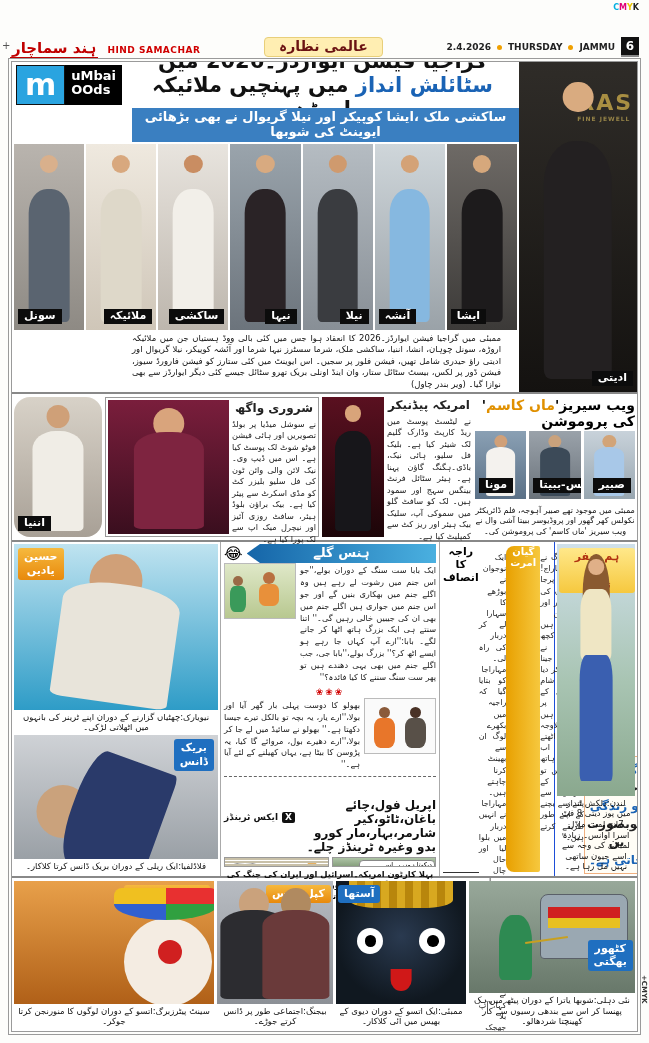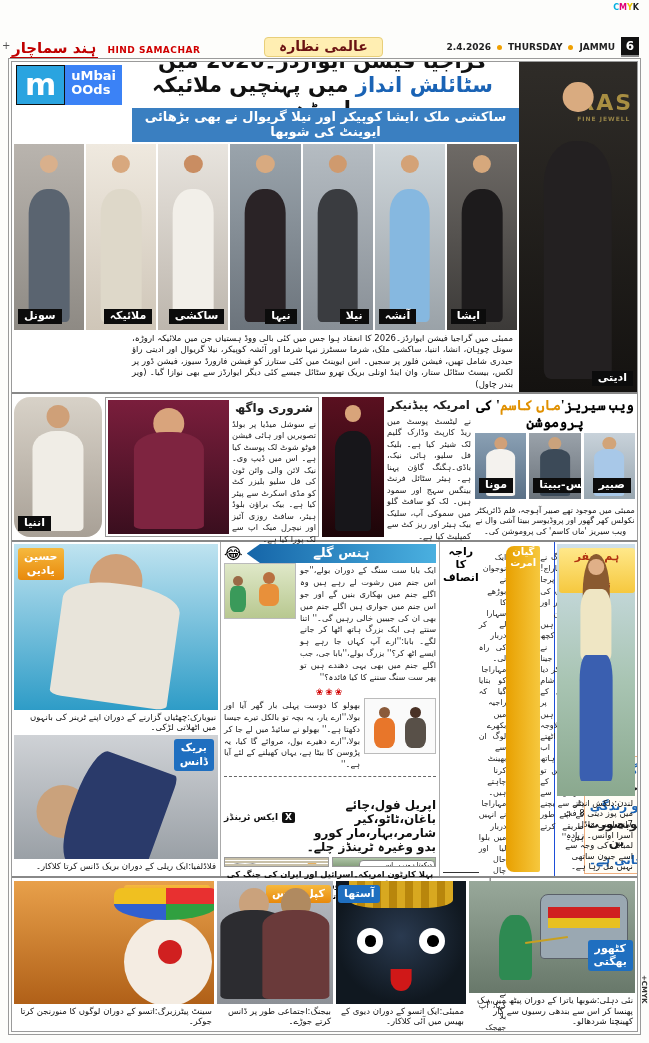--- a/index.html
+++ b/index.html
@@ -23,60 +23,60 @@
   
   .frame{position:absolute;top:58px;left:8px;right:8px;bottom:8px;border:1px solid #9a9a9a;padding:2px;}
   .frame-in{border:1px solid #9a9a9a;height:100%;box-sizing:border-box;display:flex;flex-direction:column;overflow:hidden;background:#fff;}
   section{box-sizing:border-box;}
   
   .lead{height:332px;display:flex;border-bottom:2px solid #888;}
   .lead-main{flex:1;display:flex;flex-direction:column;min-width:0;}
   .lead-head{display:flex;align-items:center;height:46px;}
   .logo{display:flex;margin:2px 4px;}
   .logo-m{background:#2aa4e0;color:#fff;font-weight:bold;font-size:30px;line-height:38px;padding:0 8px;border:1px solid #111;}
-  .logo-txt{background:#3b82f6;color:#fff;font-weight:bold;font-size:13px;line-height:1.1;padding:4px 6px;}
+  .logo-txt{background:#000000;color:#fff;font-weight:bold;font-size:13px;line-height:1.1;padding:4px 6px;}
   .headline{flex:1;margin:0;font-size:21px;font-weight:bold;color:#111;text-align:center;}
   .headline .hi{color:#1a63b5;}
   .subhead{background:#3a7fc1;color:#fff;font-size:13px;font-weight:bold;text-align:center;
            padding:1px 10px 3px;margin-left:120px;}
   .strip{flex:1;display:flex;gap:2px;padding:2px 2px 0;}
   .p{position:relative;background:linear-gradient(180deg,var(--b1,#ccc),var(--b2,#999));overflow:hidden;}
   .strip .p{flex:1;}
   .p .head{position:absolute;left:50%;top:6%;width:26%;aspect-ratio:1/1;transform:translateX(-50%);
            border-radius:50%;background:var(--skin,#d0a078);}
   .p .body{position:absolute;left:50%;top:24%;width:58%;height:72%;transform:translateX(-50%);
            border-radius:45% 45% 10% 10% / 18% 18% 4% 4%;background:var(--dress,#333);}
   .plabel{position:absolute;bottom:6px;background:#0c0c0c;color:#fff;font-size:11px;font-weight:bold;
           padding:0 6px 2px;white-space:nowrap;}
   .pl-l{left:4px}.pl-r{right:4px}
-  .lead-cap{font-size:8.5px;color:#111;text-align:justify;line-height:1.35;padding:3px 6px 2px 120px;}
+  .lead-cap{font-size:8.5px;color:#111;text-align:justify;line-height:1.35;padding:3px 18px 2px 120px;}
   .lead-right{width:118px;position:relative;}
   .backdrop{position:absolute;right:4px;top:28px;color:#c8a84a;font-weight:bold;font-size:22px;opacity:.8;letter-spacing:2px;}
   .backdrop small{display:block;font-size:6px;letter-spacing:1px;color:#b09a50;}
   
   .features{height:148px;display:flex;gap:3px;padding:3px 2px;border-bottom:2px solid #888;}
   .f-ananya{width:88px;position:relative;border-radius:16px;}
   .fbox{border:1px solid #999;display:flex;flex-direction:row-reverse;padding:2px;gap:3px;}
   .f-sherv{width:208px;}
   .f-col{width:84px;font-size:8.2px;line-height:1.4;text-align:justify;color:#222;}
   .f-col h3{margin:0 0 2px;font-size:12px;text-align:center;}
   .f-sherv .p{flex:1;}
   .f-bhumi{width:150px;display:flex;gap:3px;}
   .f-bhumi .p{width:62px;}
   .f-web{flex:1;display:flex;flex-direction:column;min-width:0;}
-  .web-title{font-size:14px;font-weight:bold;text-align:center;margin:0 0 2px;font-family:Liberation Serif, serif;}
+  .web-title{font-size:14px;font-weight:bold;margin:0 0 2px;}
   .web-title .hi{color:#e09000;}
   .web-row{flex:1;display:flex;gap:3px;}
   .web-row .p{flex:1;}
   .web-cap{font-size:8px;text-align:center;color:#111;padding-top:7px;line-height:1.3;}
   
   .band-d{height:336px;display:flex;border-bottom:2px solid #888;}
   .col1{width:204px;border-right:1px solid #aaa;display:flex;flex-direction:column;padding:2px;}
   .col1 .p{position:relative;}
-  .pcap{font-size:8.5px;text-align:right;color:#111;padding:2px 2px;line-height:1.25;}
+  .pcap{font-size:8.5px;text-align:center;color:#111;padding:2px 2px;line-height:1.25;}
   .ylab{position:absolute;top:4px;background:linear-gradient(180deg,#f6b93e,#e8890c);color:#fff;
         font-size:11px;font-weight:bold;text-align:center;line-height:1.25;padding:2px 6px;border-radius:3px;}
   .blab{position:absolute;top:4px;background:#1f6fc0;color:#fff;font-size:11px;font-weight:bold;
         text-align:center;line-height:1.25;padding:2px 6px;border-radius:3px;}
   .col2{width:212px;border-right:1px solid #aaa;display:flex;flex-direction:column;padding:2px 3px;}
   .jokes-banner{display:flex;align-items:center;gap:4px;}
   .emoji{font-size:16px;}
   .banner-bar{flex:1;background:linear-gradient(90deg,#1565a8,#4ab0e0);color:#fff;font-weight:bold;
               font-size:13px;text-align:center;clip-path:polygon(0 50%,7% 0,100% 0,100% 100%,7% 100%);padding:1px 6px 3px;}
   .joke{font-size:8.2px;line-height:1.45;text-align:justify;color:#222;margin:2px 0;}

